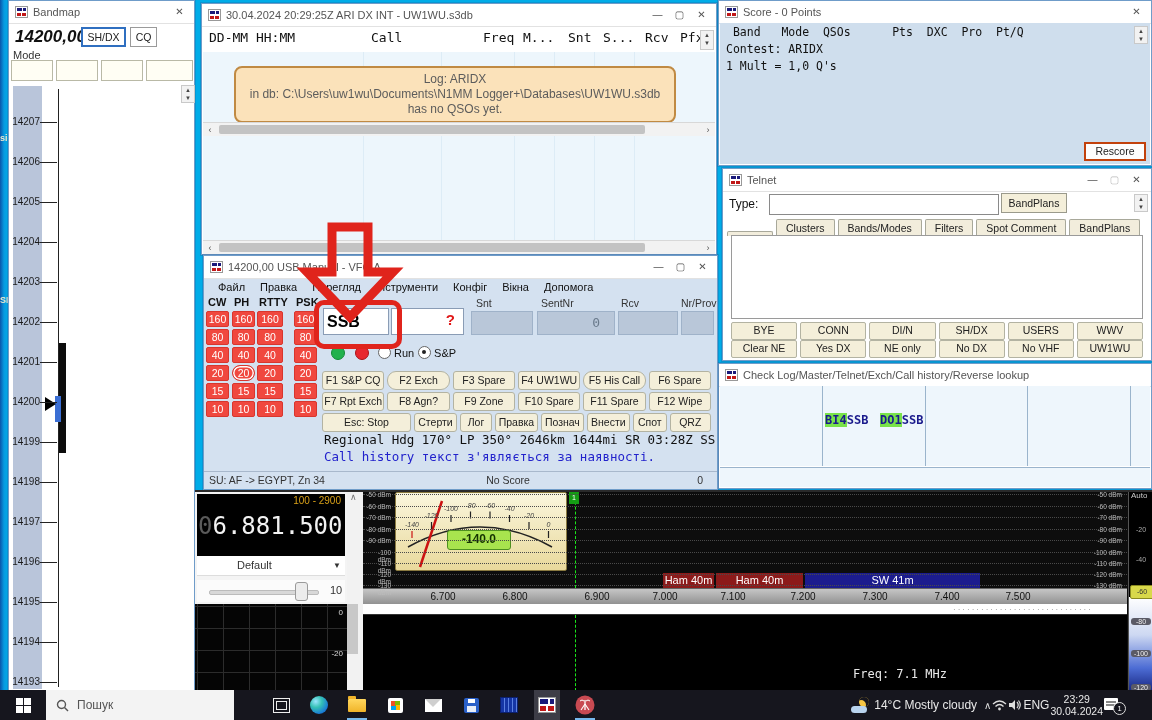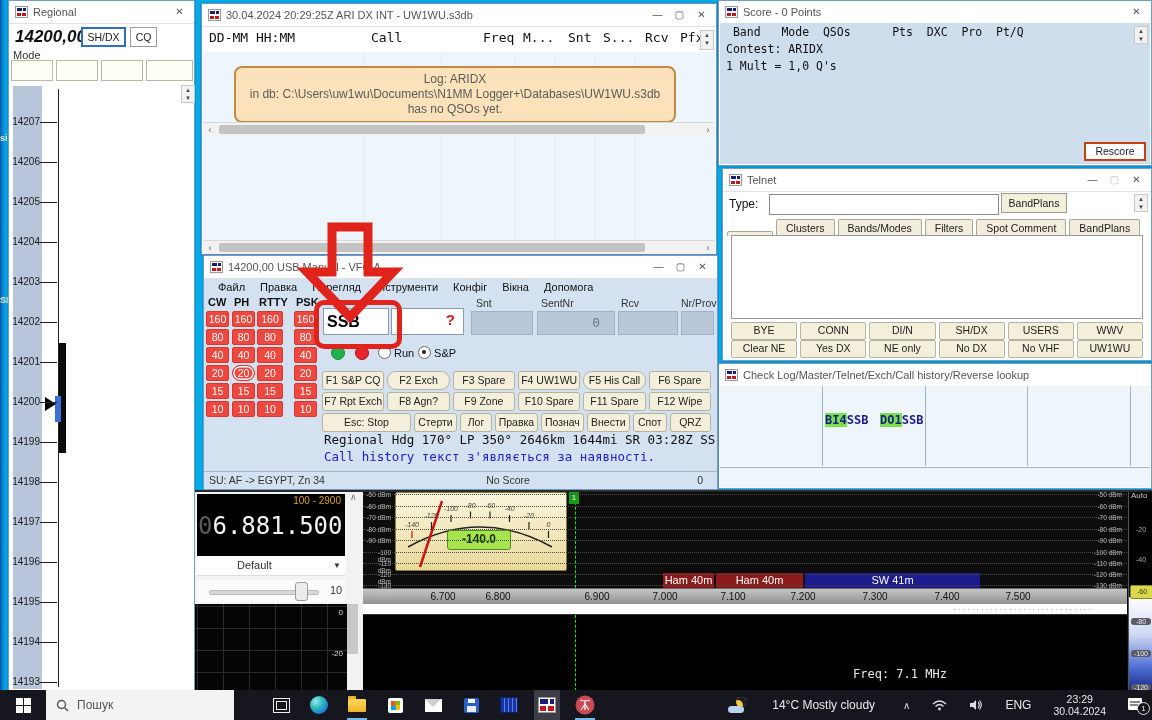--- a/index.html
+++ b/index.html
@@ -100,40 +100,40 @@
   .arrow-svg{position:absolute;left:293px;top:218px;z-index:60;}
   
   .taskbar{position:absolute;left:0;top:690px;width:1152px;height:30px;background:#16161e;display:flex;align-items:center;color:#e8e8e8;z-index:70;}
   .tb-start{width:46px;height:30px;display:flex;align-items:center;justify-content:center;}
   .winlogo{display:grid;grid-template-columns:7px 7px;grid-gap:1px;}
   .winlogo i{width:7px;height:7px;background:#fff;}
   .searchbox{width:188px;height:30px;background:#f3f3f3;color:#555;display:flex;align-items:center;gap:8px;padding-left:10px;box-sizing:border-box;font-size:12px;}
   .tb-ico{width:26px;height:30px;margin:0 6px;display:flex;align-items:center;justify-content:center;position:relative;flex:0 0 auto;}
   .tb-ico.active-bg{background:#3d3d47;}
   .tb-ico.underl:after{content:"";position:absolute;bottom:0;left:3px;right:3px;height:2px;background:#76b9ed;}
-  .tb-right{margin-left:auto;display:flex;align-items:center;gap:22px;padding-right:0;font-size:12px;}
+  .tb-right{margin-left:auto;display:flex;align-items:center;gap:1px;padding-right:24px;font-size:12px;}
   .clock{text-align:center;font-size:10.5px;line-height:12px;}
   .badge{position:absolute;right:-4px;bottom:-2px;width:11px;height:11px;border:1px solid #ddd;border-radius:50%;font-size:7.5px;line-height:11px;text-align:center;background:#16161e;color:#fff;}
   .frag{position:absolute;left:0;width:9px;overflow:hidden;font-size:9px;font-weight:bold;color:#e8e8d0;z-index:0;}
 </style>
 </head>
 <body>
 
 <div class="screen">
 
   <span class="frag" style="top:133px;">sio</span>
   <span class="frag" style="top:295px;">SI</span>
 
   <div class="win" style="left:8px;top:0;width:187px;height:692px;">
     <div class="titlebar">
       <span class="n1mm-ico">
           <i class="t"></i>
           <i class="b"></i>
         </span>
-      <span class="tb-title">Regional</span>
+      <span class="tb-title">Bandmap</span>
       <span class="tb-btn">✕</span>
     </div>
     <div style="position:absolute;left:6px;top:26px;font-size:17px;font-weight:bold;font-style:italic;color:#111;">14200,00</div>
     <div style="position:absolute;left:72px;top:26px;width:45px;height:20px;background:#fff;border:2px solid #2f6fc0;font-size:10.5px;text-align:center;line-height:17px;box-sizing:border-box;color:#222;">SH/DX</div>
     <div style="position:absolute;left:121px;top:26px;width:27px;height:20px;background:#fff;border:1px solid #9a9a9a;font-size:10.5px;text-align:center;line-height:18px;box-sizing:border-box;color:#222;">CQ</div>
     <div style="position:absolute;left:4px;top:48px;font-size:11px;color:#333;">Mode</div>
     <div class="bm-input" style="left:2px;top:59px;width:42px;"></div>
     <div class="bm-input" style="left:47px;top:59px;width:42px;"></div>
     <div class="bm-input" style="left:92px;top:59px;width:42px;"></div>
     <div class="bm-input" style="left:137px;top:59px;width:47px;"></div>
@@ -453,21 +453,21 @@
         </svg>
     </div>
     <div class="meter-badge">-140.0</div>
     <div class="tline" style="top:0;height:96px;"></div>
     <div class="tchip">1</div>
     <div class="bandbar" style="left:468px;width:51px;background:#8c1a1a;">Ham 40m</div>
     <div class="bandbar" style="left:521px;width:87px;background:#8c1a1a;">Ham 40m</div>
     <div class="bandbar" style="left:610px;width:175px;background:#1c1c8e;">SW 41m</div>
     <div class="axisbar" id="axis">
         <span class="axis-label" style="left: 80px;">6.700</span>
-        <span class="axis-label" style="left: 129px; padding-left: 12px;">6.800</span>
+        <span class="axis-label" style="left: 146px; padding-left: 12px;">6.800</span>
         <span class="axis-label" style="left: 234px;">6.900</span>
         <span class="axis-label" style="left: 302px;">7.000</span>
         <span class="axis-label" style="left: 370px;">7.100</span>
         <span class="axis-label" style="left: 440px;">7.200</span>
         <span class="axis-label" style="left: 512px;">7.300</span>
         <span class="axis-label" style="left: 584px;">7.400</span>
         <span class="axis-label" style="left: 655px;">7.500</span>
       </div>
     <div class="scrollstrip">
         <span class="dots">·········································</span>

